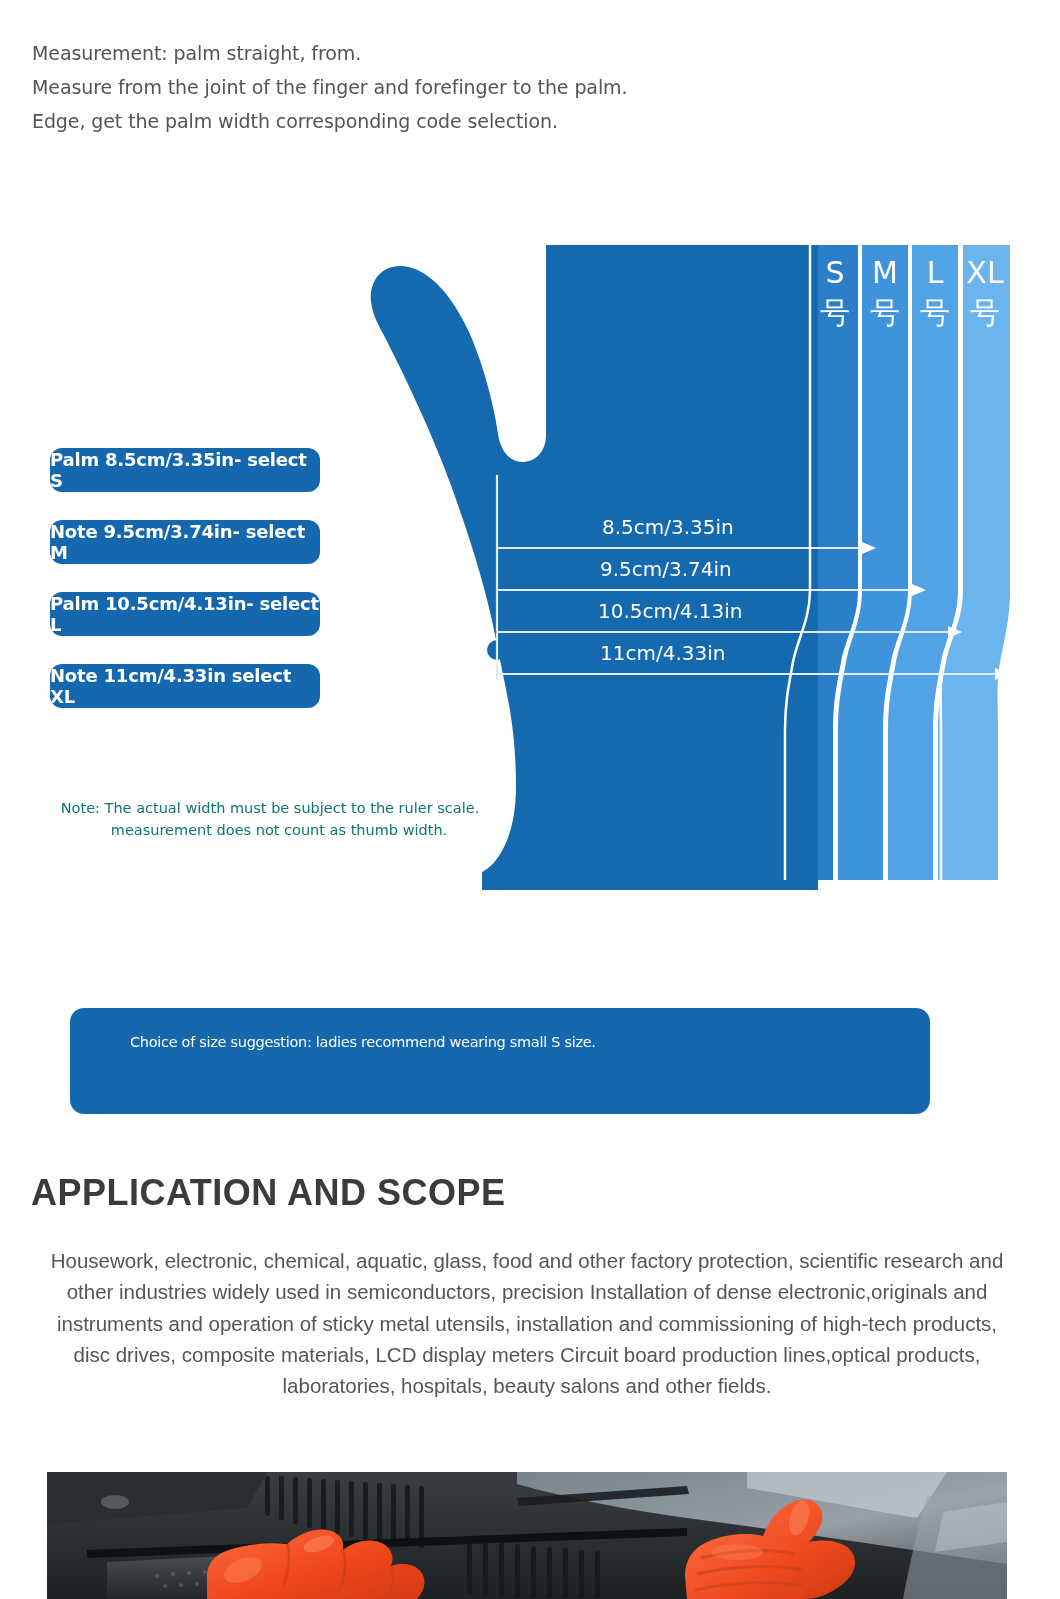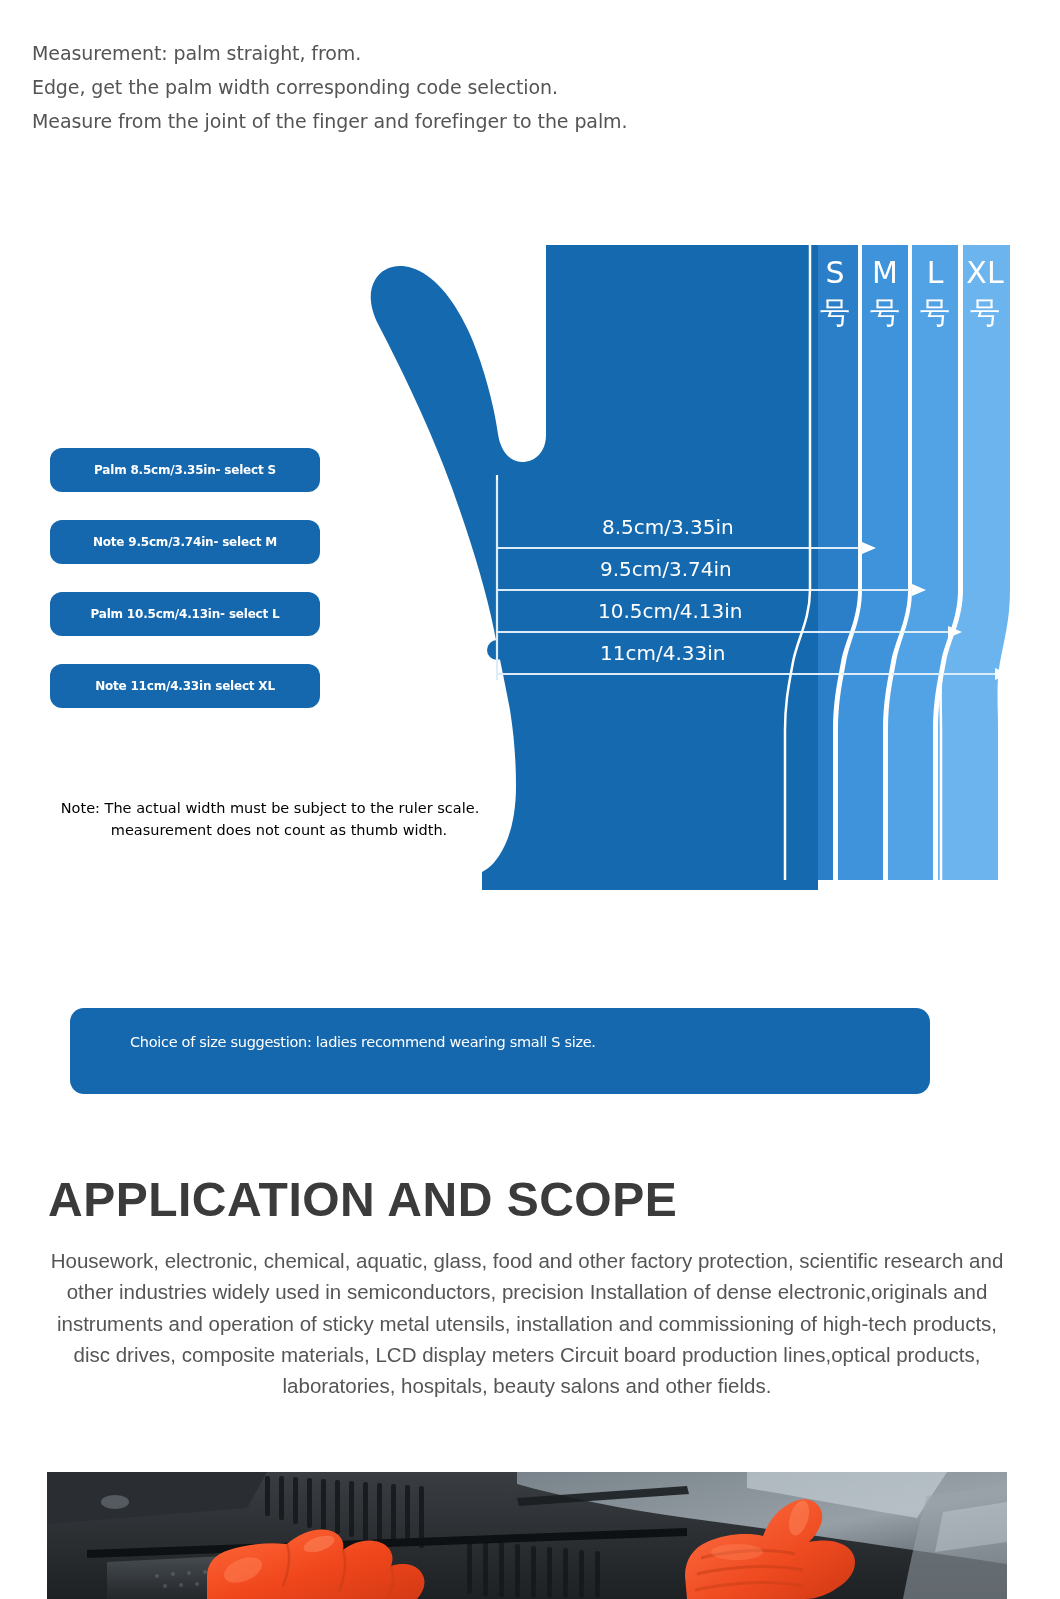--- a/index.html
+++ b/index.html
@@ -48,71 +48,71 @@
     position: absolute;
     left: 50px;
     width: 270px;
     height: 44px;
     background: #1568ad;
     border-radius: 12px;
     display: flex;
     align-items: center;
     justify-content: center;
     color: #ffffff;
-    font-size: 12px;
+    font-size: 18px;
     font-weight: bold;
     font-family: "DejaVu Sans", sans-serif;
     letter-spacing: -0.2px;
   }
   .pill-0 { top: 448px; }
   .pill-1 { top: 520px; }
   .pill-2 { top: 592px; }
   .pill-3 { top: 664px; }
 
   
   .note {
     position: absolute;
     left: 40px;
     top: 798px;
     width: 460px;
     text-align: center;
     font-size: 14.5px;
     line-height: 1.5;
-    color: #000000;
+    color: #0f766e;
     font-family: "DejaVu Sans", sans-serif;
   }
   .note div { white-space: nowrap; }
   .note .l2 { padding-left: 18px; }
 
   
   .suggestion {
     position: absolute;
     left: 70px;
     top: 1008px;
     width: 860px;
-    height: 86px;
+    height: 106px;
     background: #1568ad;
     border-radius: 14px;
     padding: 26px 0 0 60px;
   }
   .suggestion p {
     margin: 0 0 11px 0;
     color: #ffffff;
     font-size: 14.5px;
     line-height: 1.2;
     font-family: "DejaVu Sans", sans-serif;
     letter-spacing: -0.3px;
   }
 
   
   .app-heading {
     position: absolute;
-    left: 48px;
+    left: 31px;
     top: 1172px;
-    font-size: 48px;
+    font-size: 36px;
     font-weight: bold;
     color: #3b3b3b;
     font-family: "Liberation Sans", sans-serif;
     letter-spacing: 0.5px;
     margin: 0;
     line-height: 1.15;
   }
   .app-body {
     position: absolute;
     left: 47px;
@@ -135,22 +135,22 @@
     overflow: hidden;
     background: #2c2f31;
   }
   .photo svg { display: block; }
 </style>
 </head>
 <body>
 
 <div class="intro">
   <p>Measurement: palm straight, from.</p>
+  <p>Measure from the joint of the finger and forefinger to the palm.</p>
   <p>Edge, get the palm width corresponding code selection.</p>
-  <p>Measure from the joint of the finger and forefinger to the palm.</p>
 </div>
 
 <div class="diagram">
   <svg class="diagram-svg" width="1060" height="700" viewBox="0 0 1060 700" xmlns="http://www.w3.org/2000/svg">
     <defs>
       <clipPath id="clipS">
         <path d="M800,55 L800,440 C800,470 805,495 805,530 L805,690 L868,690 L868,530 C868,495 862,470 862,440 L862,55 Z"></path>
       </clipPath>
     </defs>
 

